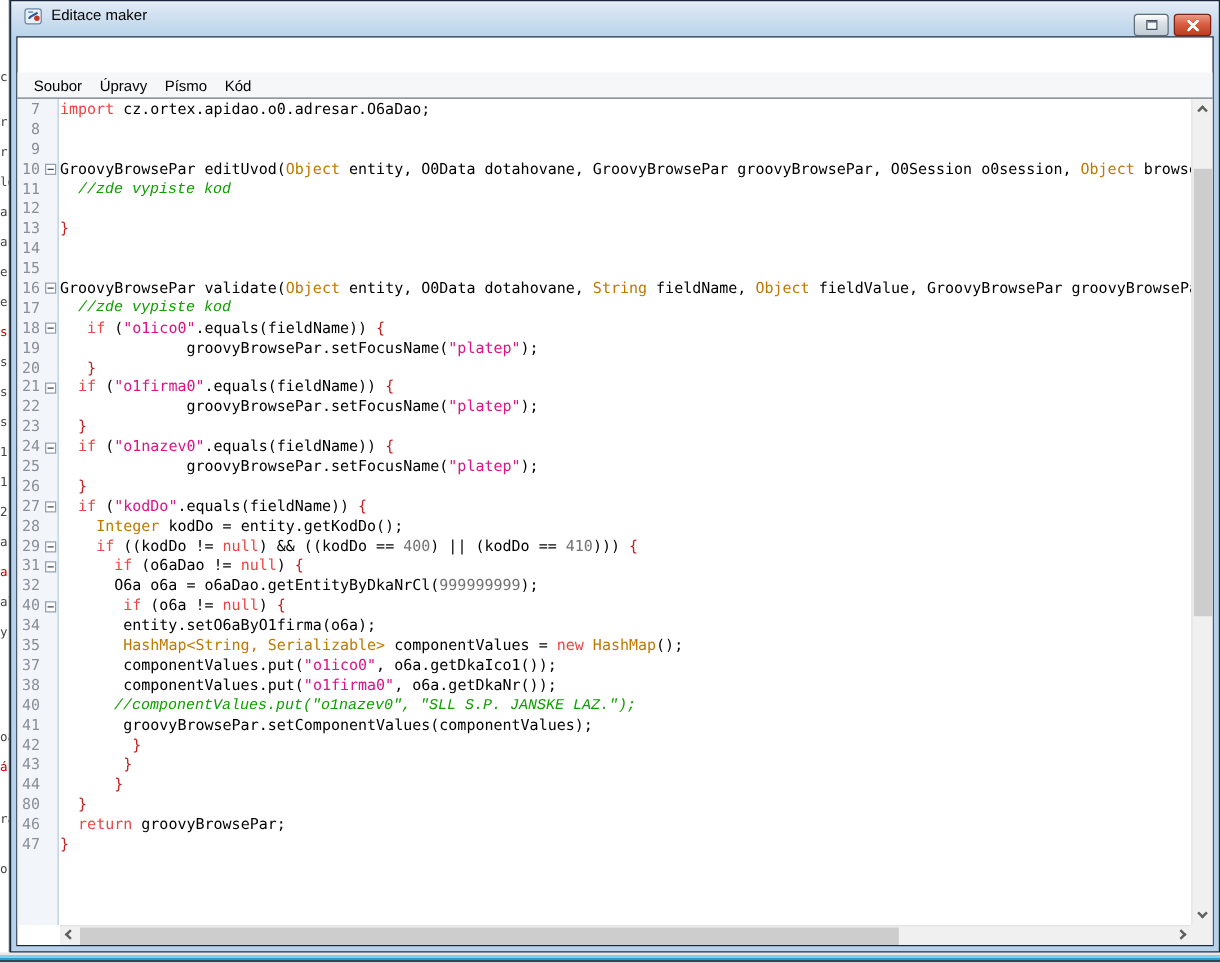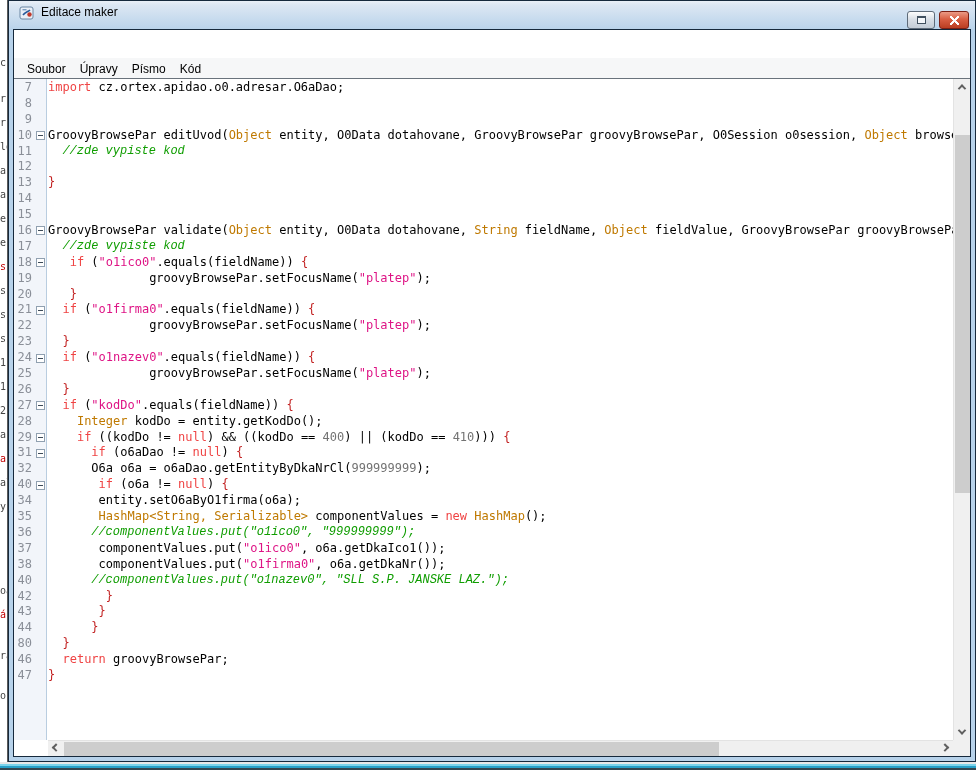--- a/index.html
+++ b/index.html
@@ -160,24 +160,24 @@
           <div class="cl"><span class="ln">25</span><span class="fw"></span><span class="ct"><span class="t-pl">              groovyBrowsePar.setFocusName(</span><span class="t-st">"platep"</span><span class="t-pl">);</span></span></div>
           <div class="cl"><span class="ln">26</span><span class="fw"></span><span class="ct"><span class="t-pl">  </span><span class="t-br">}</span></span></div>
           <div class="cl"><span class="ln">27</span><span class="fw"><span class="fold"></span></span><span class="ct"><span class="t-pl">  </span><span class="t-kw">if</span><span class="t-pl"> (</span><span class="t-st">"kodDo"</span><span class="t-pl">.equals(fieldName)) </span><span class="t-br">{</span></span></div>
           <div class="cl"><span class="ln">28</span><span class="fw"></span><span class="ct"><span class="t-pl">    </span><span class="t-ty">Integer</span><span class="t-pl"> kodDo = entity.getKodDo();</span></span></div>
           <div class="cl"><span class="ln">29</span><span class="fw"><span class="fold"></span></span><span class="ct"><span class="t-pl">    </span><span class="t-kw">if</span><span class="t-pl"> ((kodDo != </span><span class="t-kw">null</span><span class="t-pl">) &amp;&amp; ((kodDo == </span><span class="t-nu">400</span><span class="t-pl">) || (kodDo == </span><span class="t-nu">410</span><span class="t-pl">))) </span><span class="t-br">{</span></span></div>
           <div class="cl"><span class="ln">31</span><span class="fw"><span class="fold"></span></span><span class="ct"><span class="t-pl">      </span><span class="t-kw">if</span><span class="t-pl"> (o6aDao != </span><span class="t-kw">null</span><span class="t-pl">) </span><span class="t-br">{</span></span></div>
           <div class="cl"><span class="ln">32</span><span class="fw"></span><span class="ct"><span class="t-pl">      O6a o6a = o6aDao.getEntityByDkaNrCl(</span><span class="t-nu">999999999</span><span class="t-pl">);</span></span></div>
           <div class="cl"><span class="ln">40</span><span class="fw"><span class="fold"></span></span><span class="ct"><span class="t-pl">       </span><span class="t-kw">if</span><span class="t-pl"> (o6a != </span><span class="t-kw">null</span><span class="t-pl">) </span><span class="t-br">{</span></span></div>
           <div class="cl"><span class="ln">34</span><span class="fw"></span><span class="ct"><span class="t-pl">       entity.setO6aByO1firma(o6a);</span></span></div>
           <div class="cl"><span class="ln">35</span><span class="fw"></span><span class="ct"><span class="t-pl">       </span><span class="t-ty">HashMap&lt;String, Serializable&gt;</span><span class="t-pl"> componentValues = </span><span class="t-kw">new</span><span class="t-pl"> </span><span class="t-ty">HashMap</span><span class="t-pl">();</span></span></div>
-          <div class="cl"><span class="ln">36</span><span class="fw"></span><span class="ct"><span class="t-co">      //componentValues.put("o1ico0", "999999999");</span></span></div>
           <div class="cl"><span class="ln">37</span><span class="fw"></span><span class="ct"><span class="t-pl">       componentValues.put(</span><span class="t-st">"o1ico0"</span><span class="t-pl">, o6a.getDkaIco1());</span></span></div>
           <div class="cl"><span class="ln">38</span><span class="fw"></span><span class="ct"><span class="t-pl">       componentValues.put(</span><span class="t-st">"o1firma0"</span><span class="t-pl">, o6a.getDkaNr());</span></span></div>
           <div class="cl"><span class="ln">40</span><span class="fw"></span><span class="ct"><span class="t-co">      //componentValues.put("o1nazev0", "SLL S.P. JANSKE LAZ.");</span></span></div>
+          <div class="cl"><span class="ln">41</span><span class="fw"></span><span class="ct"><span class="t-pl">       groovyBrowsePar.setComponentValues(componentValues);</span></span></div>
           <div class="cl"><span class="ln">42</span><span class="fw"></span><span class="ct"><span class="t-pl">        </span><span class="t-br">}</span></span></div>
           <div class="cl"><span class="ln">43</span><span class="fw"></span><span class="ct"><span class="t-pl">       </span><span class="t-br">}</span></span></div>
           <div class="cl"><span class="ln">44</span><span class="fw"></span><span class="ct"><span class="t-pl">      </span><span class="t-br">}</span></span></div>
           <div class="cl"><span class="ln">80</span><span class="fw"></span><span class="ct"><span class="t-pl">  </span><span class="t-br">}</span></span></div>
           <div class="cl"><span class="ln">46</span><span class="fw"></span><span class="ct"><span class="t-pl">  </span><span class="t-kw">return</span><span class="t-pl"> groovyBrowsePar;</span></span></div>
           <div class="cl"><span class="ln">47</span><span class="fw"></span><span class="ct"><span class="t-br">}</span></span></div>
         </div>
 
       <div class="vscroll">
         <span class="sarrow" style="top:0;left:0;">

